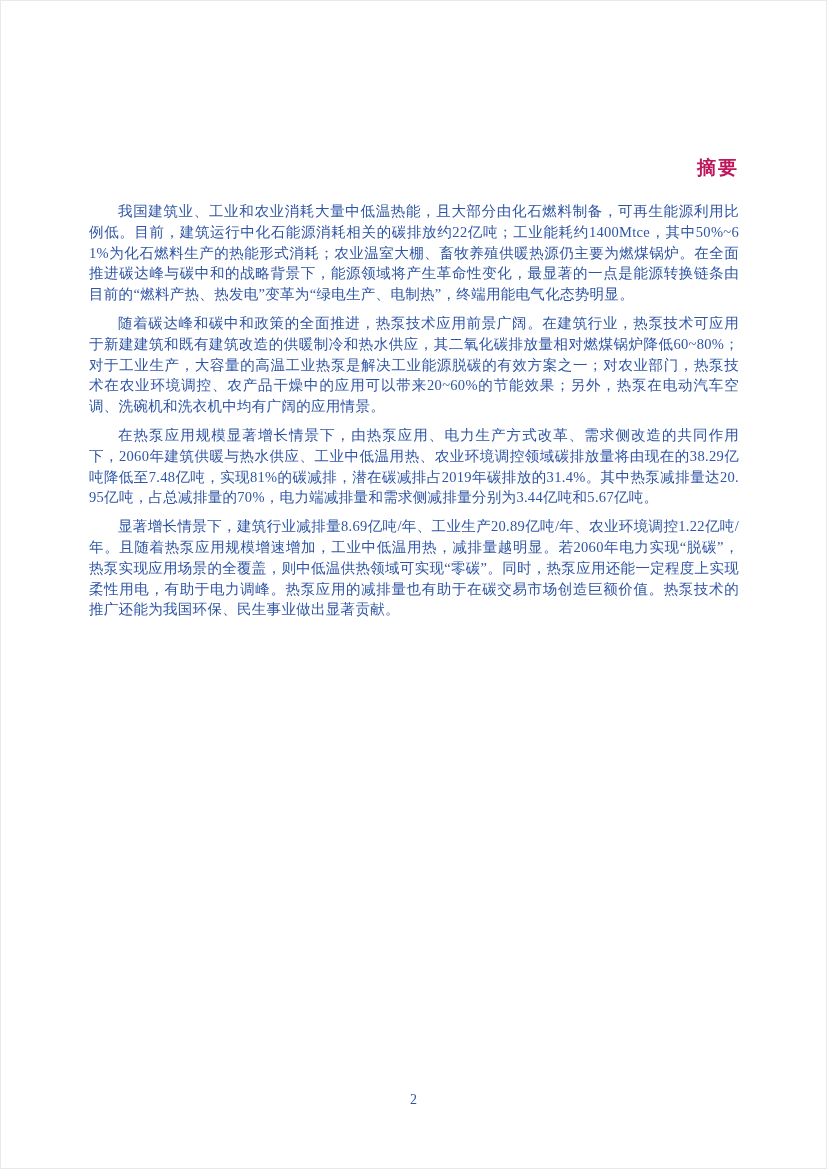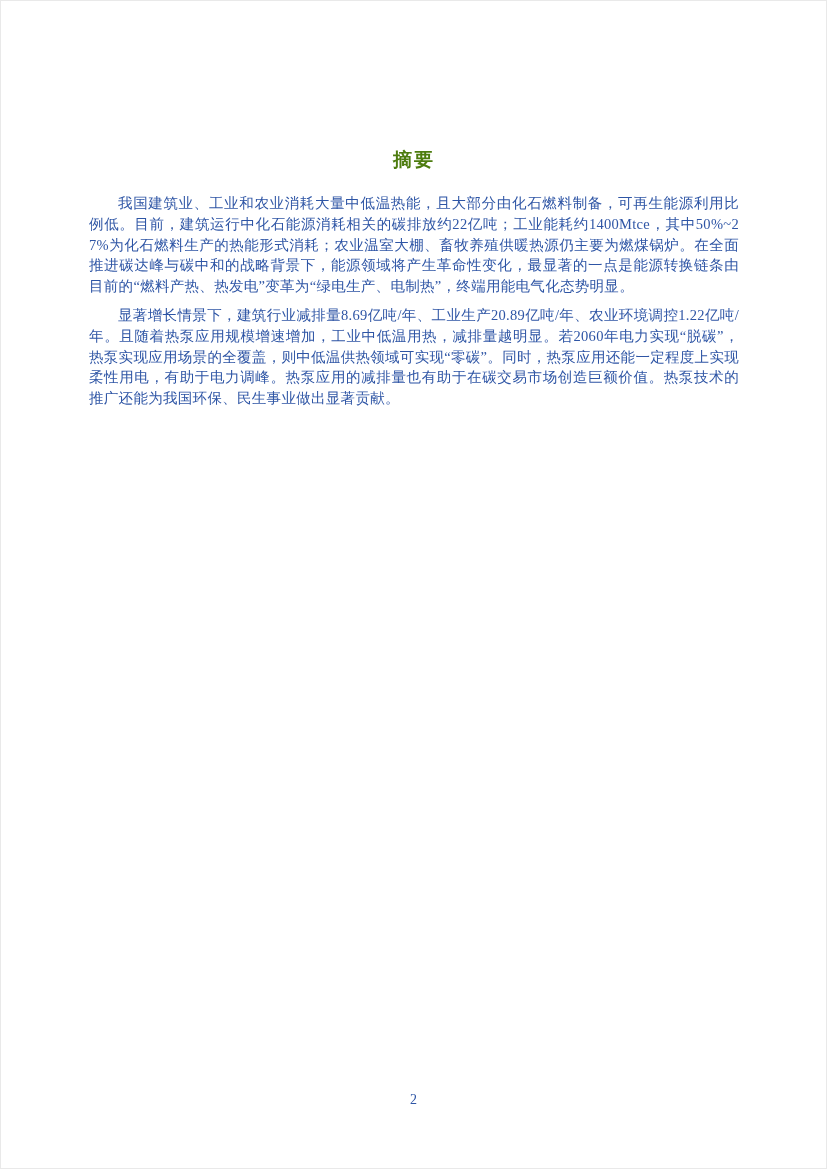--- a/index.html
+++ b/index.html
@@ -14,26 +14,26 @@
     margin: 0 auto;
     background: #ffffff;
     box-sizing: border-box;
     border: 1px solid #e9e9e9;
     padding: 138px 87px 0 88px;
     font-family: "Liberation Serif", serif;
     color: #2e55a5;
     overflow: hidden;
   }
   .doc-title {
-    margin: 8px 0 20px 0;
-    text-align: center;
+    margin: 16px 0 20px 0;
+    text-align: right;
     font-size: 19px;
     font-weight: bold;
     letter-spacing: 2px;
-    color: #4d7c0f;
+    color: #be185d;
   }
   .content p {
     margin: 0 0 8px 0;
     font-size: 14.5px;
     line-height: 20.8px;
     text-align: justify;
     text-indent: 2em;
     letter-spacing: 0.3px;
     word-break: break-all;
   }
@@ -48,19 +48,21 @@
   }
 </style>
 </head>
 <body>
 
 <div class="page">
 
   <h1 class="doc-title">摘要</h1>
 
   <div class="content">
-    <p>我国建筑业、工业和农业消耗大量中低温热能，且大部分由化石燃料制备，可再生能源利用比例低。目前，建筑运行中化石能源消耗相关的碳排放约22亿吨；工业能耗约1400Mtce，其中50%~27%为化石燃料生产的热能形式消耗；农业温室大棚、畜牧养殖供暖热源仍主要为燃煤锅炉。在全面推进碳达峰与碳中和的战略背景下，能源领域将产生革命性变化，最显著的一点是能源转换链条由目前的“燃料产热、热发电”变革为“绿电生产、电制热”，终端用能电气化态势明显。</p>
+    <p>我国建筑业、工业和农业消耗大量中低温热能，且大部分由化石燃料制备，可再生能源利用比例低。目前，建筑运行中化石能源消耗相关的碳排放约22亿吨；工业能耗约1400Mtce，其中50%~61%为化石燃料生产的热能形式消耗；农业温室大棚、畜牧养殖供暖热源仍主要为燃煤锅炉。在全面推进碳达峰与碳中和的战略背景下，能源领域将产生革命性变化，最显著的一点是能源转换链条由目前的“燃料产热、热发电”变革为“绿电生产、电制热”，终端用能电气化态势明显。</p>
+    <p>随着碳达峰和碳中和政策的全面推进，热泵技术应用前景广阔。在建筑行业，热泵技术可应用于新建建筑和既有建筑改造的供暖制冷和热水供应，其二氧化碳排放量相对燃煤锅炉降低60~80%；对于工业生产，大容量的高温工业热泵是解决工业能源脱碳的有效方案之一；对农业部门，热泵技术在农业环境调控、农产品干燥中的应用可以带来20~60%的节能效果；另外，热泵在电动汽车空调、洗碗机和洗衣机中均有广阔的应用情景。</p>
+    <p>在热泵应用规模显著增长情景下，由热泵应用、电力生产方式改革、需求侧改造的共同作用下，2060年建筑供暖与热水供应、工业中低温用热、农业环境调控领域碳排放量将由现在的38.29亿吨降低至7.48亿吨，实现81%的碳减排，潜在碳减排占2019年碳排放的31.4%。其中热泵减排量达20.95亿吨，占总减排量的70%，电力端减排量和需求侧减排量分别为3.44亿吨和5.67亿吨。</p>
     <p>显著增长情景下，建筑行业减排量8.69亿吨/年、工业生产20.89亿吨/年、农业环境调控1.22亿吨/年。且随着热泵应用规模增速增加，工业中低温用热，减排量越明显。若2060年电力实现“脱碳”，热泵实现应用场景的全覆盖，则中低温供热领域可实现“零碳”。同时，热泵应用还能一定程度上实现柔性用电，有助于电力调峰。热泵应用的减排量也有助于在碳交易市场创造巨额价值。热泵技术的推广还能为我国环保、民生事业做出显著贡献。</p>
   </div>
 
   <div class="page-number">2</div>
 
 </div>
 
 </body></html>

